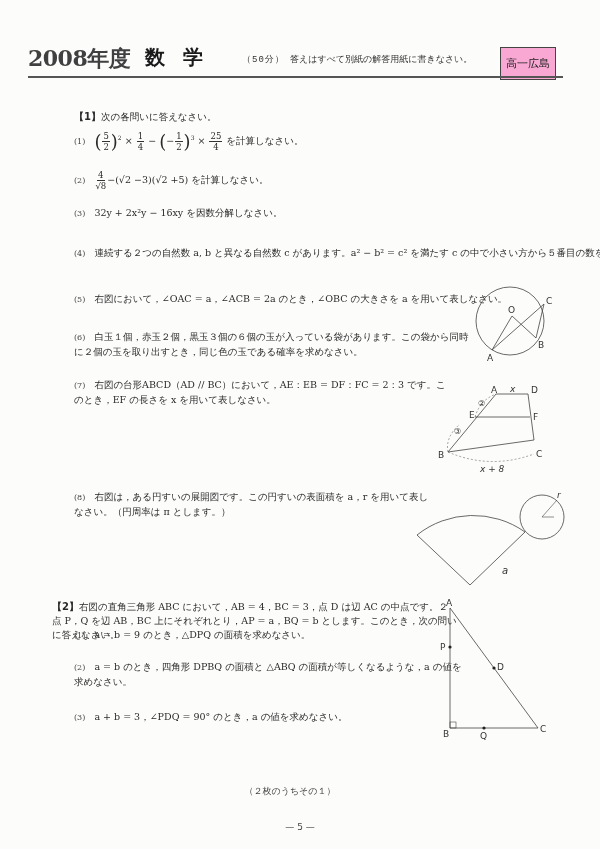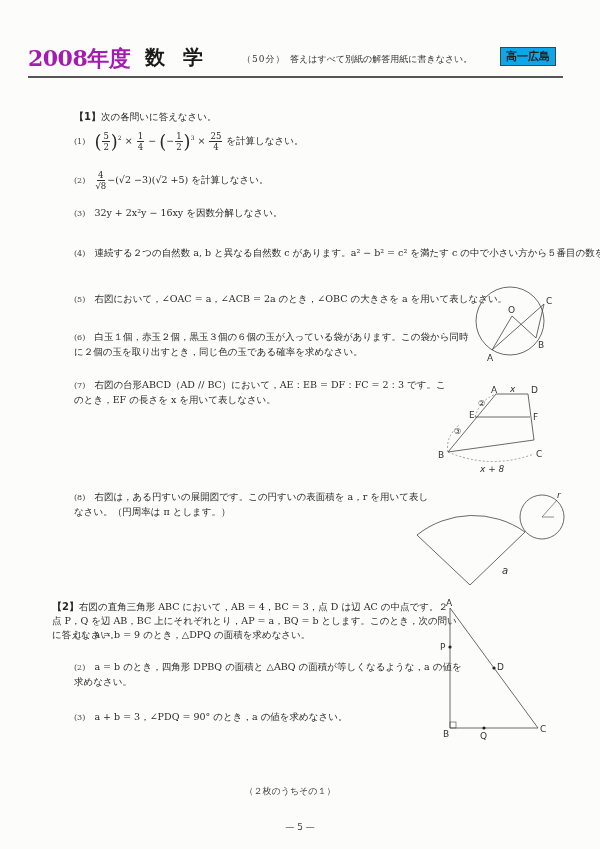--- a/index.html
+++ b/index.html
@@ -5,30 +5,30 @@
   html, body { margin: 0; padding: 0; }
   body {
     width: 600px; height: 849px; position: relative; overflow: hidden;
     background: #fcfcfb;
     font-family: "DejaVu Serif", "Liberation Serif", serif;
     color: #222;
   }
   .abs { position: absolute; }
   .header-year {
     left: 28px; top: 44px; font-size: 22px; font-weight: bold; letter-spacing: -0.5px;
-    font-family: "DejaVu Serif", serif; color: #a21caf;
+    font-family: "DejaVu Serif", serif; color: #404040;
   }
   .header-subject {
     left: 145px; top: 44px; font-size: 20px; font-weight: bold; letter-spacing: 18px; color: #1a1a1a;
   }
-  .header-time { left: 242px; top: 53px; font-size: 9px; letter-spacing: 1px; color: #333; }
+  .header-time { left: 242px; top: 53px; font-size: 9px; letter-spacing: 1px; color: #333; font-family: Liberation Mono, monospace; }
   .header-note { left: 290px; top: 53px; font-size: 9px; color: #333; font-family: "DejaVu Sans", sans-serif; }
   .header-school {
-    left: 500px; top: 47px; font-size: 11px; border: 1px solid #444; padding: 1px 5px;
-    font-family: "DejaVu Sans", sans-serif; font-weight: bold; color: #222; background:#0ea5e9;
+    left: 500px; top: 47px; font-size: 11px; border: 1px solid #444; padding: 8px 5px;
+    font-family: "DejaVu Sans", sans-serif; font-weight: normal; color: #222; background:#f9a8d4;
   }
   .header-rule { left: 28px; top: 76px; width: 535px; height: 2px; background: #555; }
 
   .txt { font-size: 9.5px; line-height: 14px; white-space: nowrap; color: #2a2a2a; margin-left: 36px; }
   .num { font-size: 8px; color: #444; margin-right: 6px; }
   .sec { font-weight: bold; font-family: "DejaVu Sans", sans-serif; font-size: 10px; }
   .wrap { white-space: normal; }
   .math { font-family: "DejaVu Serif", serif; font-style: normal; }
   .frac { display: inline-flex; flex-direction: column; align-items: center; vertical-align: middle; font-size: 8.5px; line-height: 10px; margin: 0 1px; }
   .frac .n { border-bottom: 1px solid #333; padding: 0 1px; }

